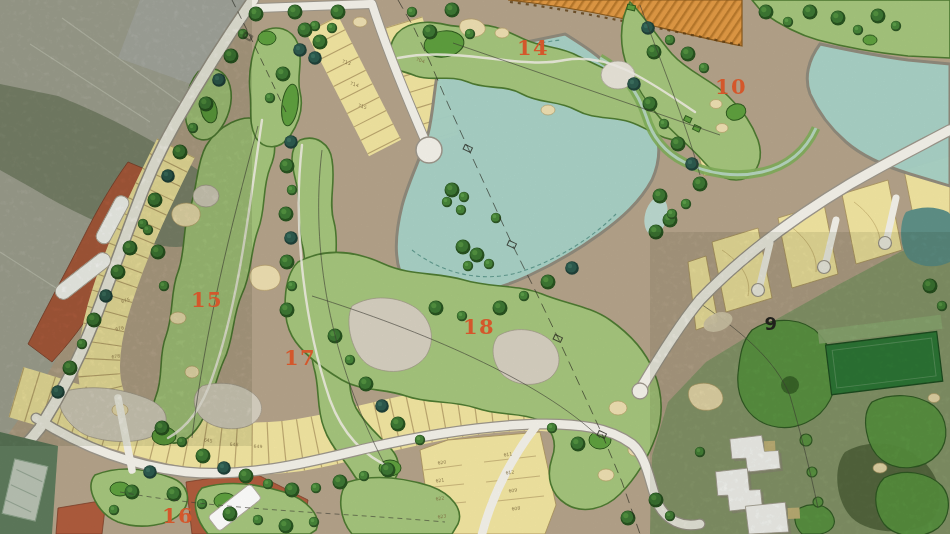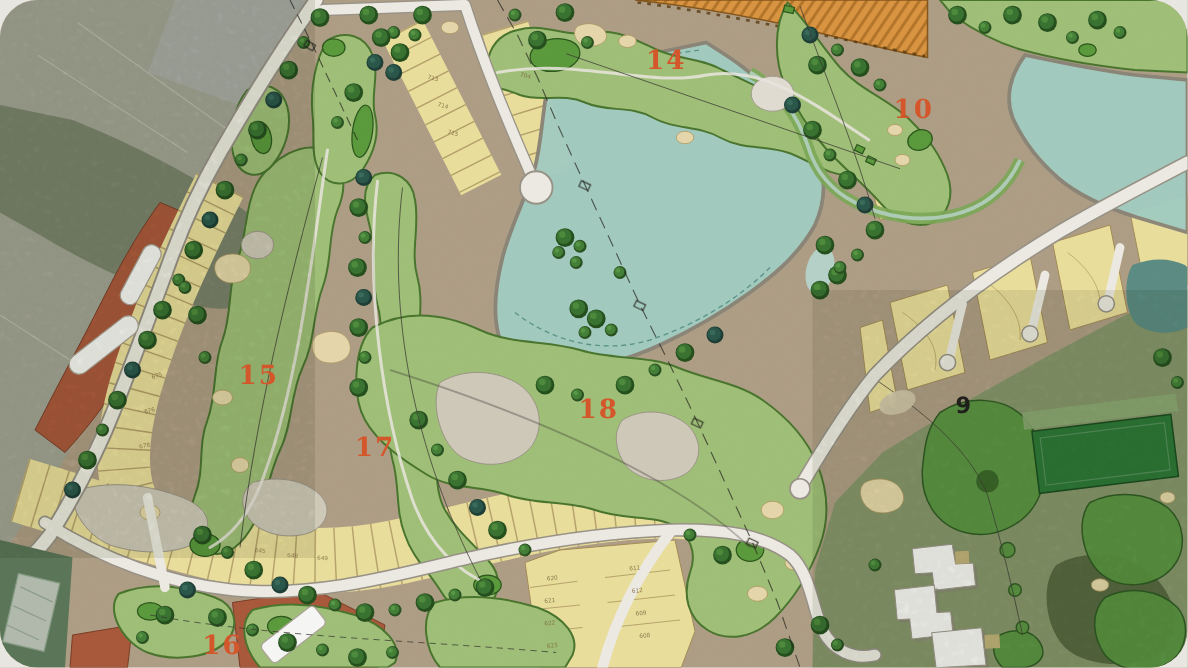--- a/index.html
+++ b/index.html
@@ -1,17 +1,17 @@
 <!DOCTYPE html>
 <html><head>
 <meta charset="utf-8">
 <style>
   html,body{margin:0;padding:0;background:#e8e6e0;}
   .stage{width:950px;height:534px;position:relative;overflow:hidden;margin:0 auto;
-         font-family:"DejaVu Sans", sans-serif;border-radius:30px;}
+         font-family:"DejaVu Sans", sans-serif;}
   svg{display:block;}
   .hole-lbl{font-family:"DejaVu Serif", serif;font-weight:bold;font-size:21px;
             letter-spacing:1.5px;text-anchor:middle;paint-order:stroke;}
   .hole-lbl.dark{font-size:18px;letter-spacing:0.5px;font-family:"DejaVu Sans",sans-serif;}
   .lotnum{font-family:"DejaVu Sans", sans-serif;font-size:4.6px;text-anchor:middle;opacity:.85;}
   .thinline{fill:none;stroke:#3c3c34;stroke-width:.8;opacity:.75;}
   .cart{fill:none;stroke:#f2efe7;stroke-width:2.4;opacity:.85;stroke-linecap:round;}
   .surv{fill:none;stroke:#26261f;stroke-width:.9;opacity:.7;}
   .shore{fill:none;stroke:#4e8b80;stroke-width:1.1;stroke-dasharray:4 3;opacity:.8;}
 </style>

